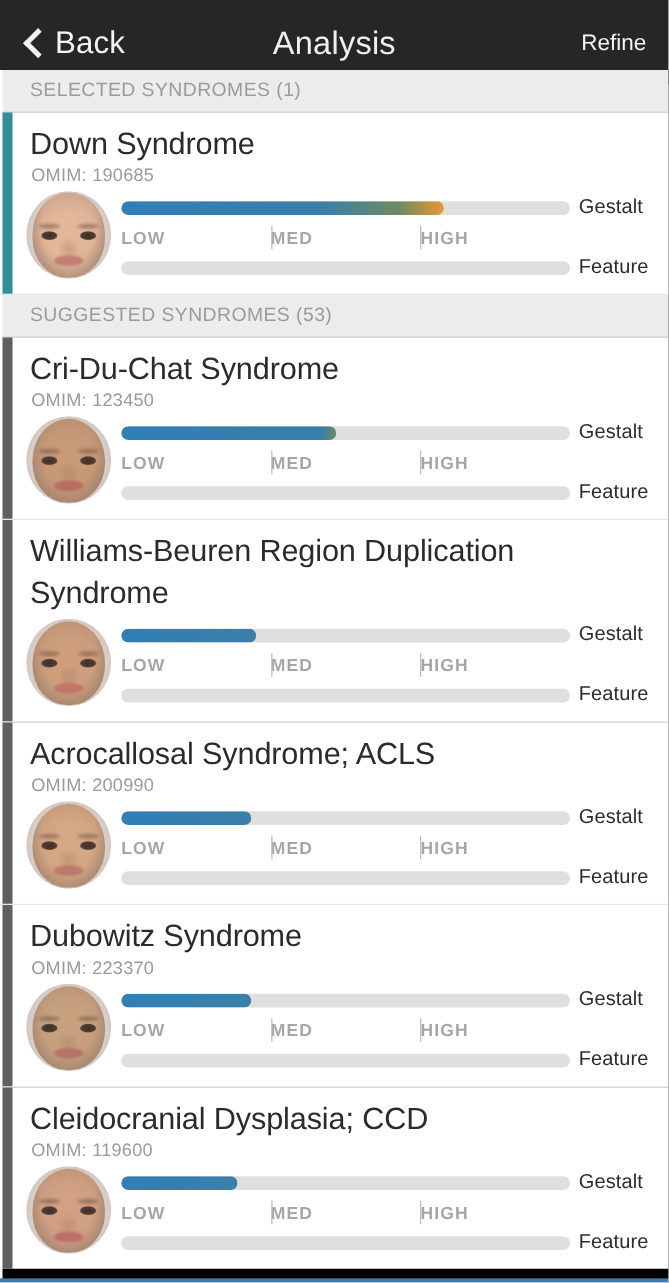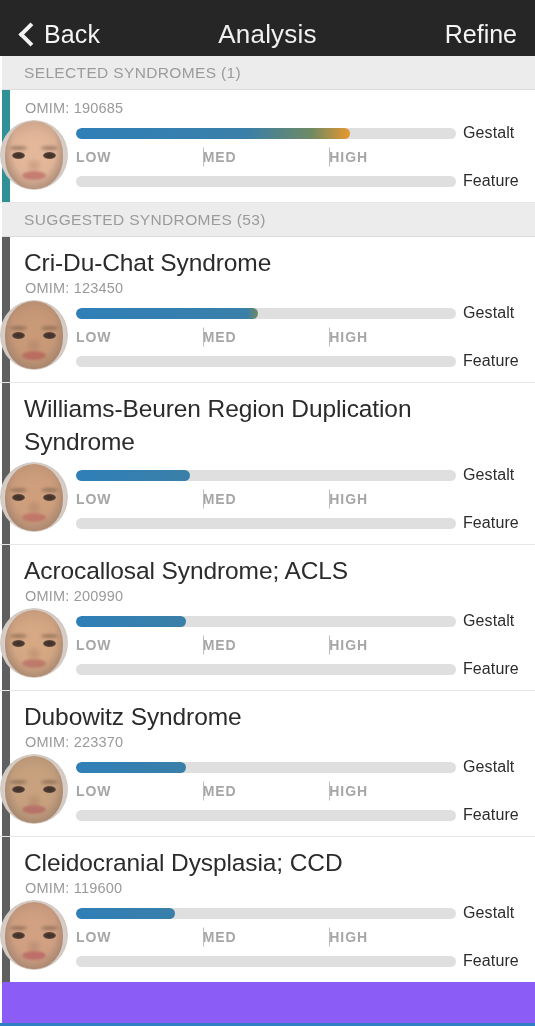--- a/index.html
+++ b/index.html
@@ -63,34 +63,34 @@
     left: 0; right: 0;
     text-align: center;
     font-size: 26px;
     font-weight: 300;
     color: #f0f0f0;
     letter-spacing: 0.2px;
     pointer-events: none;
   }
   .nav-refine {
     margin-left: auto;
-    font-size: 25px;
+    font-size: 18px;
     font-weight: 400;
     color: #f4f4f4;
     cursor: pointer;
     position: relative;
     z-index: 2;
   }
 
   
   .scroll-body {
     position: absolute;
     top: 56px; left: 0; right: 0; bottom: 3px;
     overflow: hidden;
-    background: #8b5cf6;
+    background: #000000;
   }
 
   
   .section-header {
     height: 34px;
     background: #ececec;
     border-bottom: 1px solid #dcdcdc;
     display: flex;
     align-items: center;
     padding-left: 24px;
@@ -135,20 +135,21 @@
     font-weight: 400;
     color: #9a9a9a;
     letter-spacing: 0.2px;
   }
 
   
   .card-body {
     display: flex;
     align-items: flex-start;
     margin-top: 4px;
+    padding-left: 21px;
   }
 
   .avatar {
     flex: 0 0 auto;
     width: 68px;
     height: 70px;
     border-radius: 50% / 50%;
     overflow: hidden;
     position: relative;
     background: #e9e2dc;
@@ -297,20 +298,21 @@
     <div class="nav-title">Analysis</div>
     <div class="nav-refine">Refine</div>
   </div>
 
   <div class="scroll-body">
     <div class="rail"></div>
     <div id="sections-root">
         <div class="section-header">SELECTED SYNDROMES (1)</div>
         <div class="card selected">
           <div class="card-strip" style="background: rgb(47, 144, 150);"></div>
+          <div class="card-title">Down Syndrome</div>
           <div class="card-omim">OMIM: 190685</div>
           <div class="card-body">
             <div class="avatar">
               <div class="face">
                 <div class="skin" style="background:radial-gradient(ellipse at 50% 38%, #e3b79a 0%, #e3b79a 52%, rgba(150,115,92,0.85) 92%, rgba(130,100,82,0.7) 100%)"></div>
                 <div class="brow l" style="background:#6b5240"></div>
                 <div class="brow r" style="background:#6b5240"></div>
                 <div class="eye l"></div>
                 <div class="eye r"></div>
                 <div class="nose" style="background:radial-gradient(ellipse at 50% 60%, rgba(150,105,85,.9), rgba(180,135,110,0))"></div>

